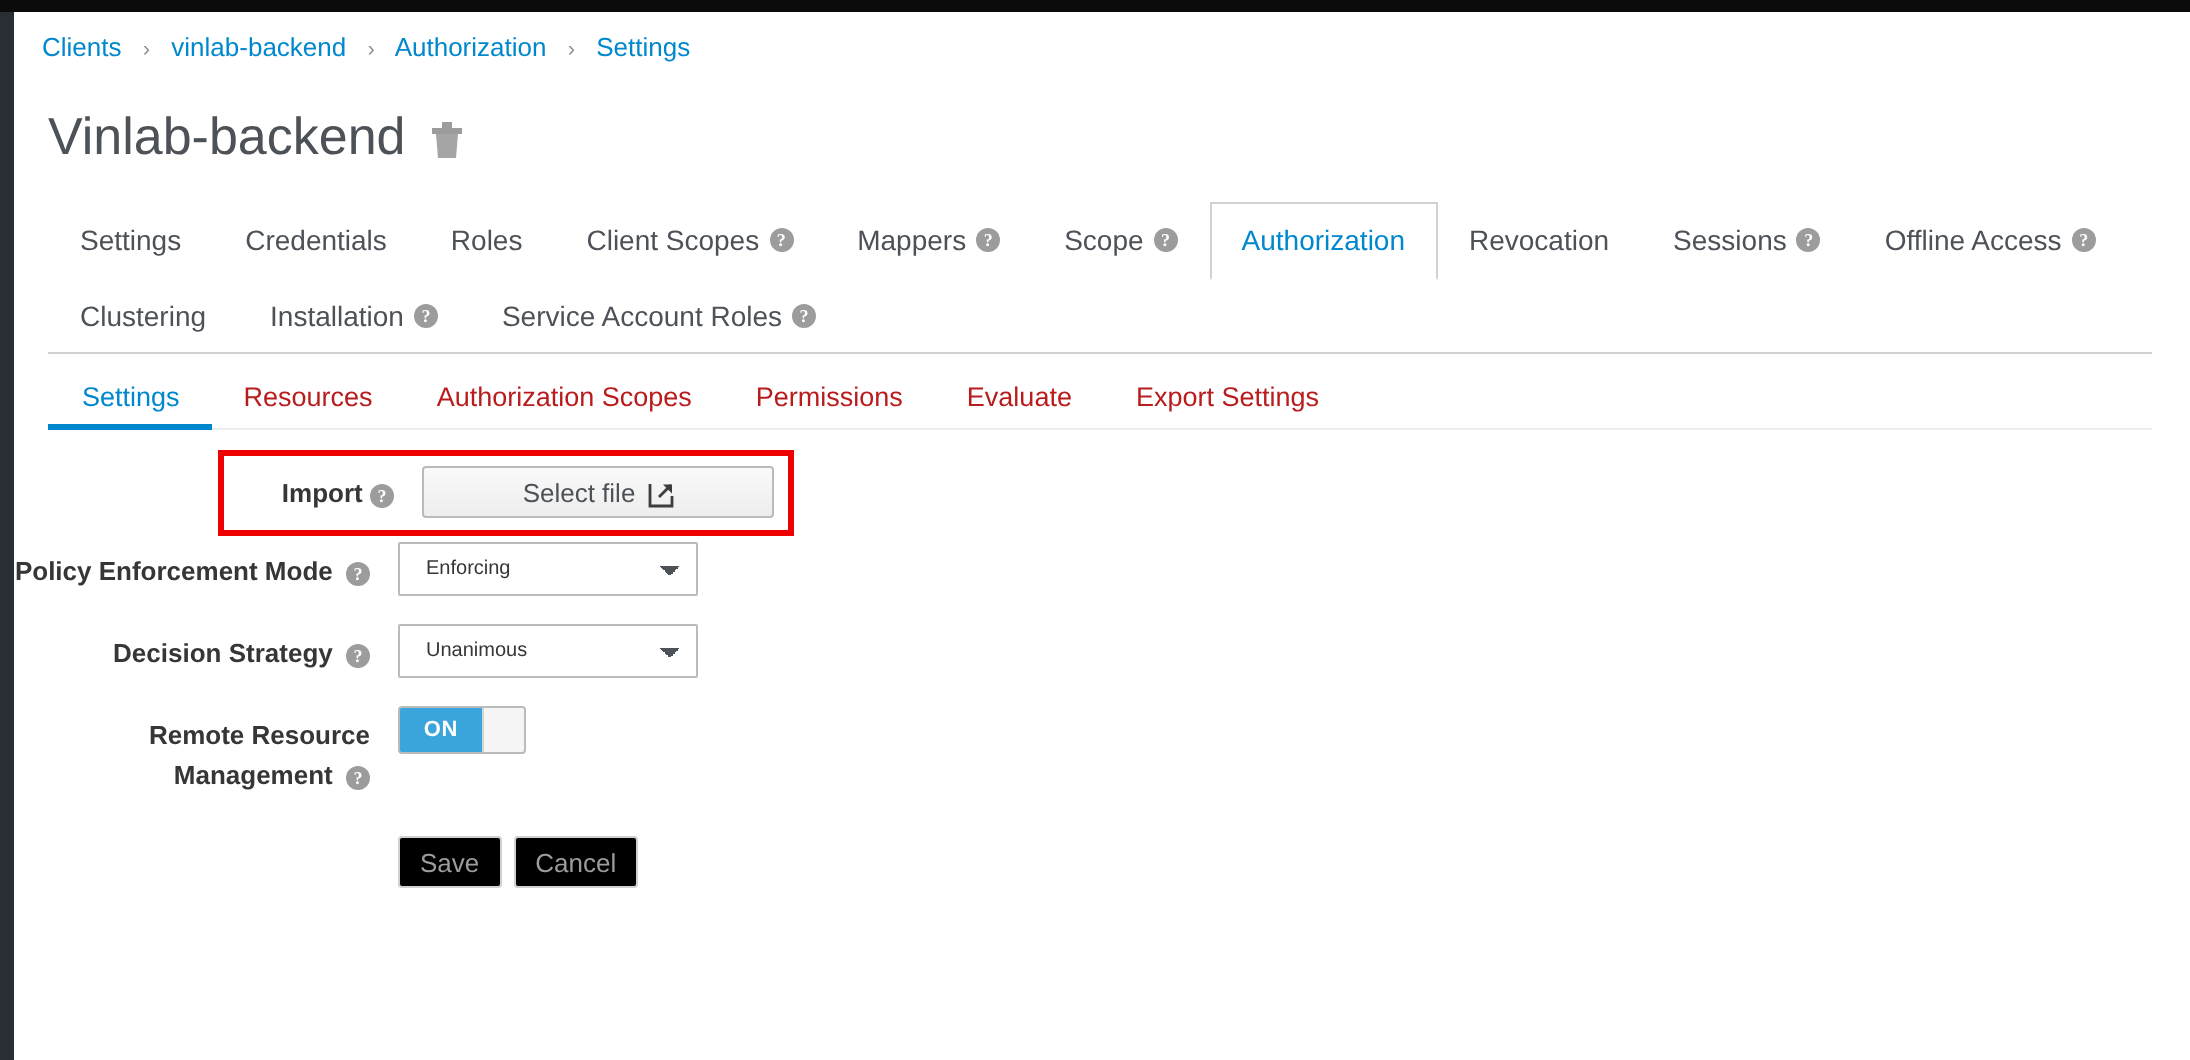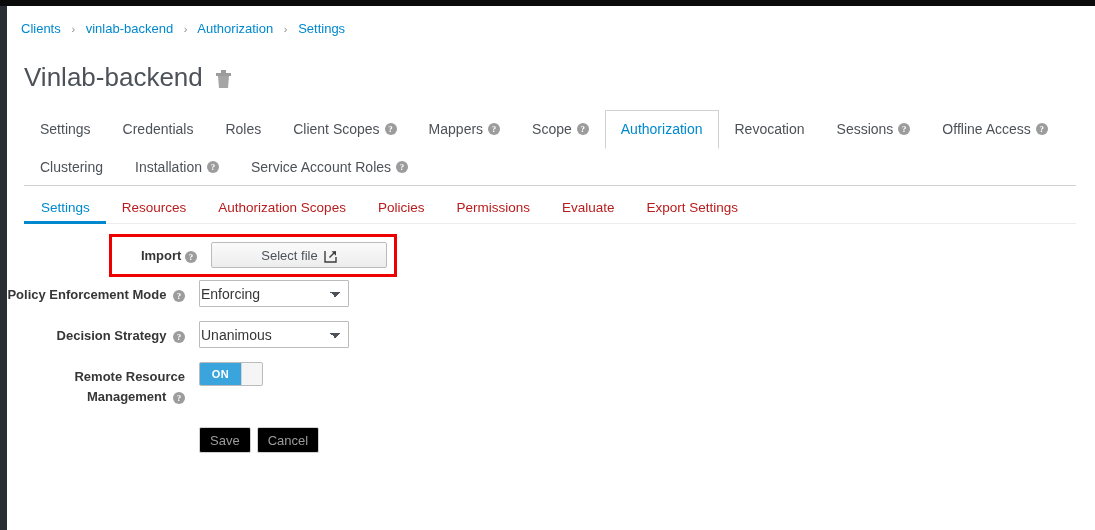--- a/index.html
+++ b/index.html
@@ -36,21 +36,21 @@
     top: 6px;
     left: 7px;
     width: 1088px;
     height: 524px;
     background: #ffffff;
   }
   
   .breadcrumb {
     padding: 10px 4px 0 14px;
     font-size: 13px;
-    line-height: 26px;
+    line-height: 16px;
     white-space: nowrap;
   }
   .breadcrumb a {
     color: #0088ce;
     text-decoration: none;
     cursor: pointer;
   }
   .breadcrumb .sep {
     color: #8b8d8f;
     margin: 0 7px;
@@ -230,22 +230,22 @@
     display: inline-block;
     width: 13px;
     height: 13px;
     position: relative;
     top: 1px;
   }
   
   select.pf-select {
     width: 150px;
     height: 27px;
-    padding: 2px 22px 2px 1px;
-    font-size: 14px;
+    padding: 2px 22px 2px 13px;
+    font-size: 10px;
     font-family: "Liberation Sans", sans-serif;
     color: #363636;
     background-color: #ffffff;
     border: 1px solid #bbbbbb;
     border-radius: 1px;
     -webkit-appearance: none;
     -moz-appearance: none;
     appearance: none;
     background-image:
       linear-gradient(45deg, transparent 50%, #4d5258 50%),
@@ -379,21 +379,20 @@
     <div class="ptab">
       <span>Service Account Roles</span>
       <span class="help-icon">?</span>
     </div>
   </div>
 
   <div class="tabs-sub">
     <div class="stab active">Settings</div>
     <div class="stab">Resources</div>
     <div class="stab">Authorization Scopes</div>
-    <div class="stab">Policies</div>
     <div class="stab">Permissions</div>
     <div class="stab">Evaluate</div>
     <div class="stab">Export Settings</div>
   </div>
 
   <div class="form-area">
 
     <div class="form-row import-row">
       <div class="import-highlight"></div>
       <div class="import-label">

